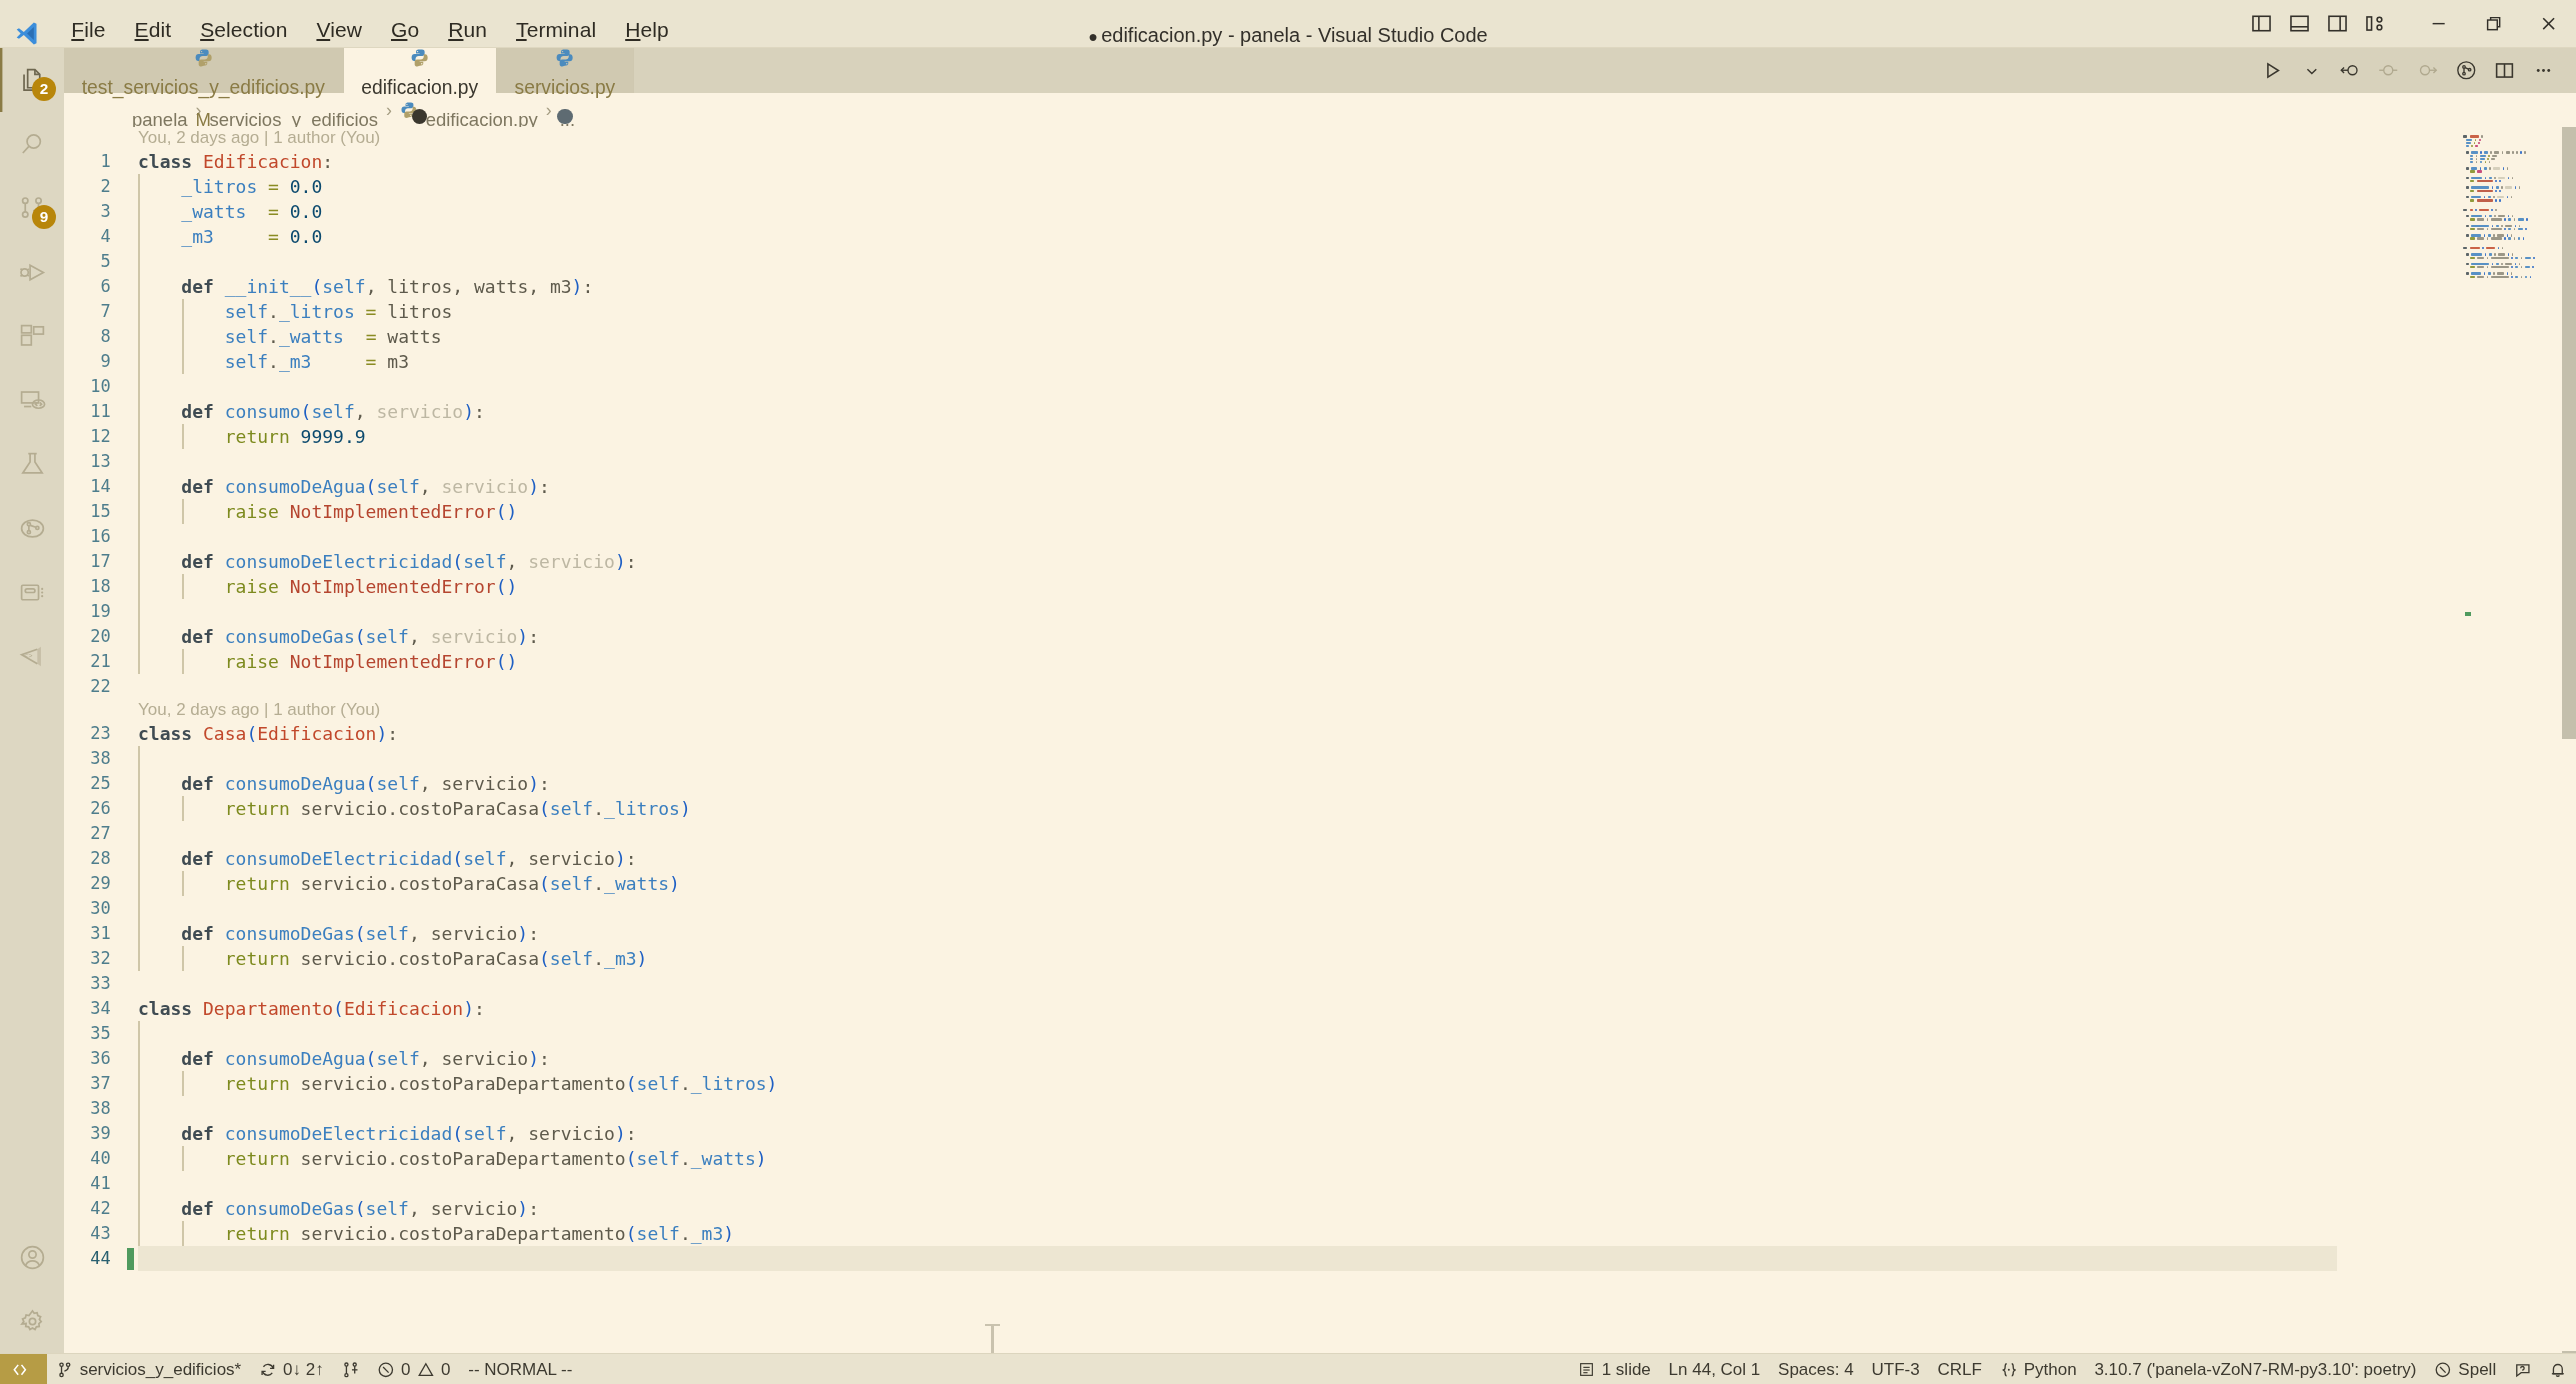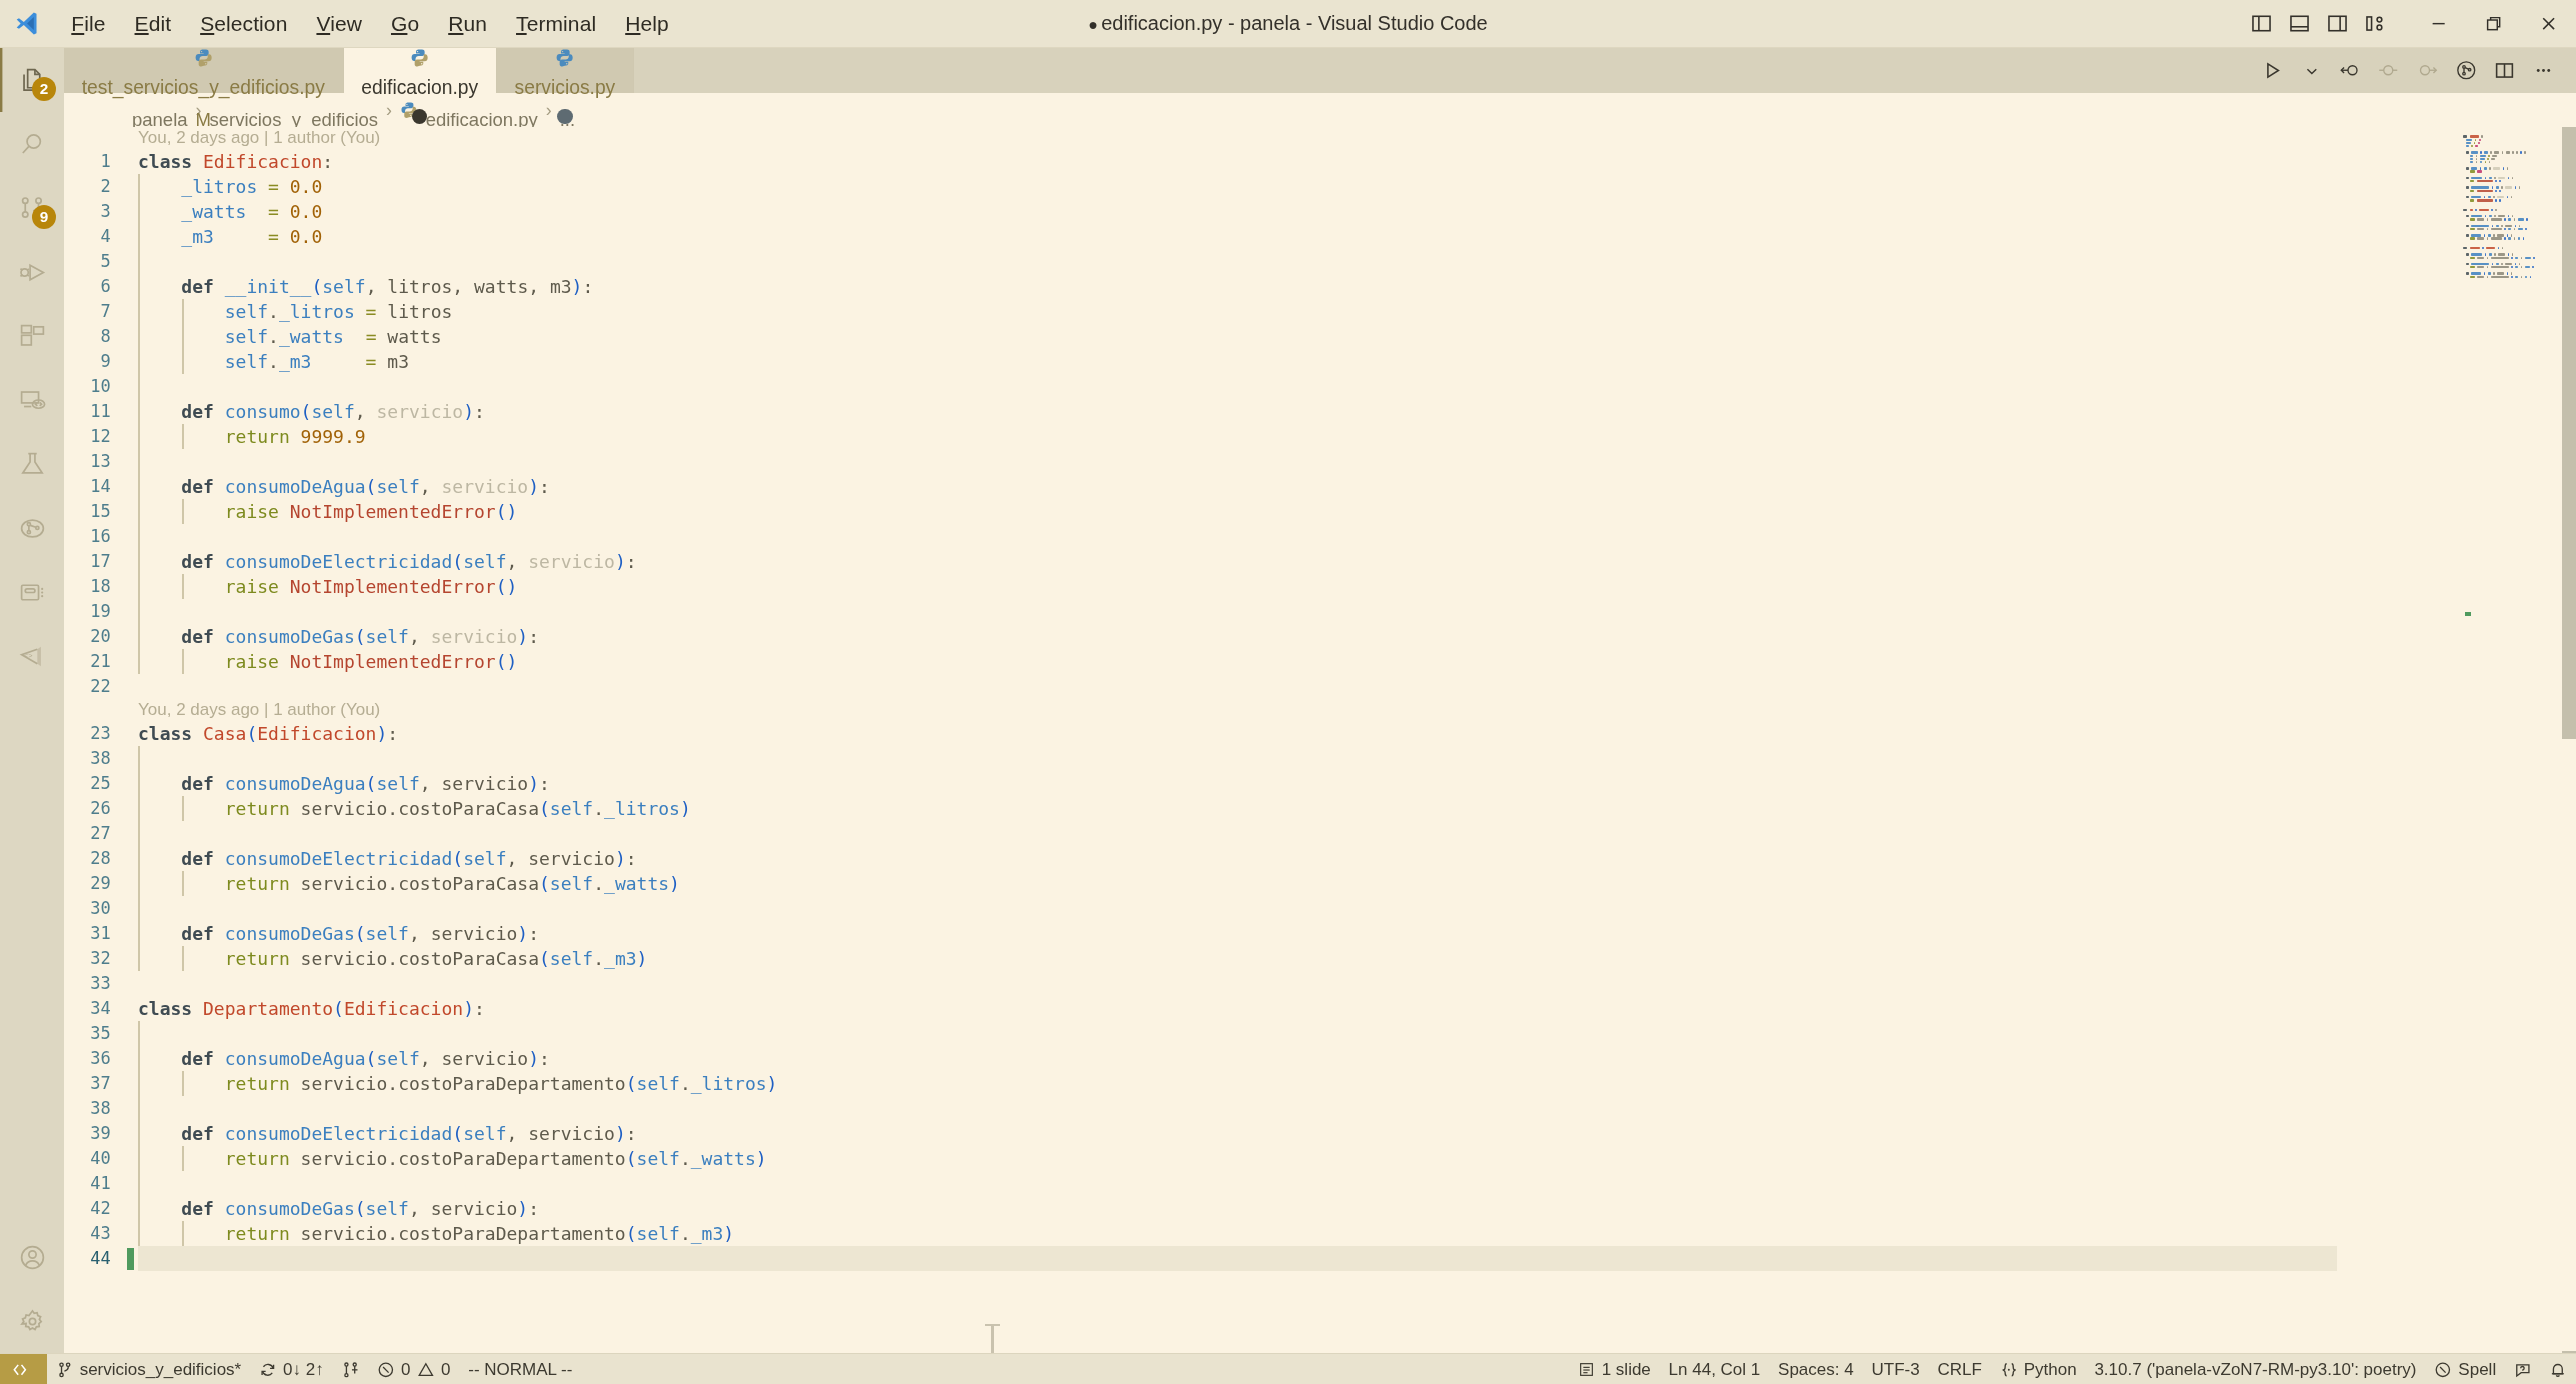--- a/index.html
+++ b/index.html
@@ -7,21 +7,21 @@
   body {
     font-family:"Liberation Sans", sans-serif;
     background:#E2DCC8;
     color:#4A4639;
     -webkit-font-smoothing:antialiased;
   }
   .app { width:2576px; height:1385px; display:flex; flex-direction:column; }
 
   
   .titlebar {
-    height:48px; background:#EAE4D0; display:flex; align-items:center;
+    height:48px; background:#EAE4D0; display:flex; align-items:flex-end;
     flex:none; position:relative; border-bottom:0.8px solid #DED7C0;
   }
   .vscode-logo { width:52px; display:flex; align-items:center; justify-content:center; }
   .menus { display:flex; align-items:center; gap:0px; margin-left:4.8px; }
   .menu-item {
     font-size:21px; color:#2E2B23; padding:4.8px 14.5px; letter-spacing:0.1px;
     white-space:nowrap; cursor:default;
   }
   .menu-item u { text-decoration:underline; text-underline-offset:1.6px; }
   .title-center {
@@ -116,21 +116,21 @@
   }
   .indent {
     position:absolute; top:0; width:1.6px; height:100%; background:#CFC6A8;
   }
 
   
   .k   { color:#3F4B52; font-weight:bold; }            
   .cls { color:#C1482B; }                              
   .fn  { color:#3B7FBF; }                              
   .slf { color:#3B7FBF; }                              
-  .num { color:#a16207; }                              
+  .num { color:#0c4a6e; }                              
   .op  { color:#8A8B23; }                              
   .kw2 { color:#7D8A1E; }                              
   .err { color:#B5452F; }                              
   .pn  { color:#1E5FC4; }                              
   .id  { color:#5E5A4C; }                              
   .dim { color:#BDB7A3; }                              
 
   
   .minimap {
     width:121px; flex:none; position:relative; background:#FBF3E2; padding-top:4.8px;

